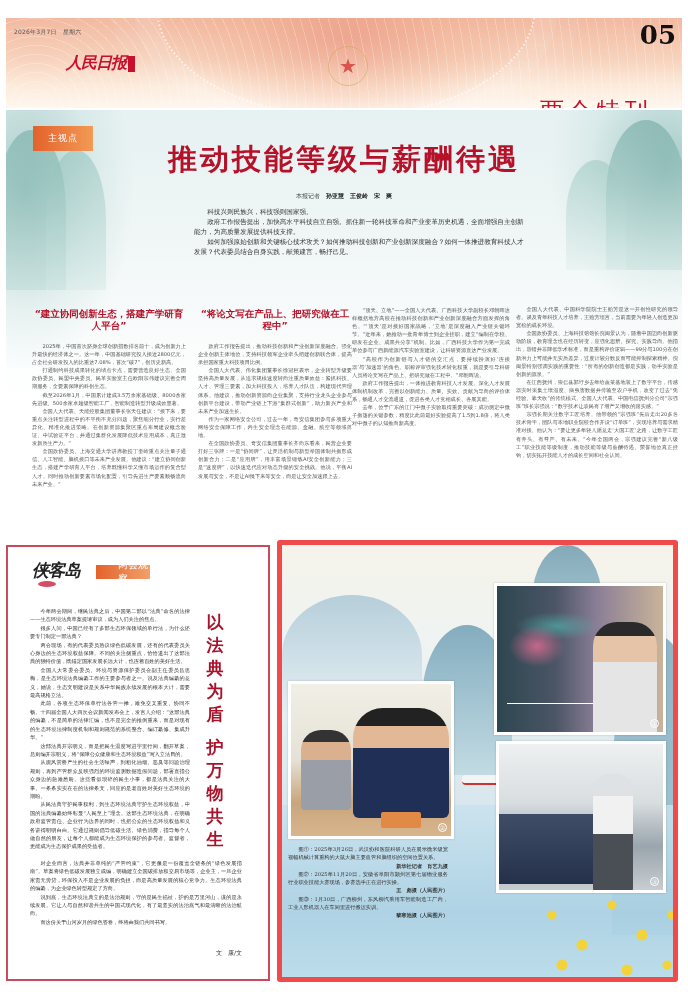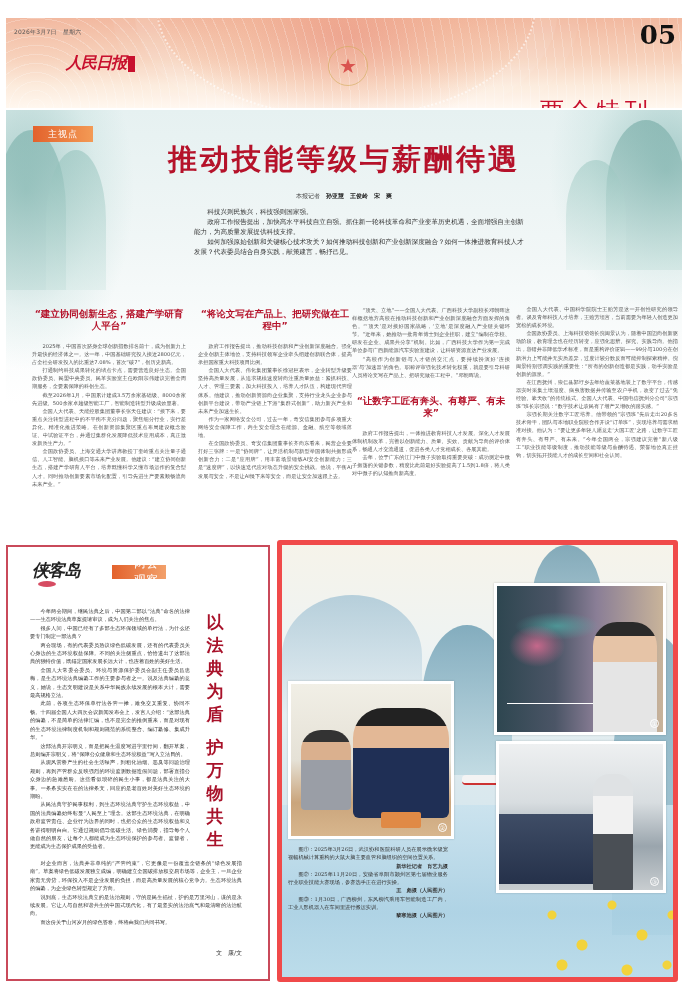--- a/index.html
+++ b/index.html
@@ -62,21 +62,21 @@
       linear-gradient(180deg, #e6f1f1 0%, #f0f6f6 30%, #fafcfc 55%, #ffffff 70%);
     overflow: hidden;
   }
   .mtn { position: absolute; border-radius: 50% 50% 0 0; }
   .m1 { left: -10px; top: 20px; width: 70px; height: 160px; background: linear-gradient(180deg,#6fa9a2,#bcdad6); opacity: .55; }
   .m2 { left: 40px; top: 40px; width: 60px; height: 140px; background: linear-gradient(180deg,#8bbdb6,#d5e9e6); opacity: .5; }
   .m3 { left: 600px; top: 10px; width: 80px; height: 150px; background: linear-gradient(180deg,#6aa39d,#c5e0dc); opacity: .55; }
   .m4 { left: 560px; top: 50px; width: 60px; height: 110px; background: linear-gradient(180deg,#94c3bc,#e0efed); opacity: .5; }
 
   .tag {
-    position: absolute; left: 27px; top: 16px; width: 60px; height: 16px;
+    position: absolute; left: 27px; top: 16px; width: 60px; height: 25px;
     background: linear-gradient(90deg, #e3622c, #f39a55);
     color: #fff; font-size: 9px; font-family: "DejaVu Sans", sans-serif;
     display: flex; align-items: center; justify-content: center; letter-spacing: 1px;
   }
   .headline {
     position: absolute; left: 0; right: 0; top: 30px; text-align: center;
     font-size: 29px; font-weight: bold; color: #b5122a; letter-spacing: 3px;
     font-family: "DejaVu Sans", sans-serif;
   }
   .byline {
@@ -111,23 +111,23 @@
     border: 2px solid #c94a5a; background: #fff;
   }
   .commentary .brand {
     position: absolute; left: 24px; top: 12px; font-size: 17px; font-weight: bold; color: #222;
     font-family: "DejaVu Serif", serif; font-style: italic; letter-spacing: -1px;
   }
   .commentary .brand-seal {
     position: absolute; left: 30px; top: 34px; width: 18px; height: 6px; border-radius: 50%; background: #c8102e; opacity: .75;
   }
   .commentary .obs-tag {
-    position: absolute; left: 104px; top: 18px; width: 54px; height: 14px;
+    position: absolute; left: 88px; top: 18px; width: 54px; height: 14px;
     background: linear-gradient(90deg, #e3622c, #f2a06a); color: #fff;
-    font-size: 12px; display: flex; align-items: center; justify-content: center;
+    font-size: 10px; display: flex; align-items: center; justify-content: center;
     font-family: "DejaVu Sans", sans-serif;
     padding-left: 22px;
   }
   .commentary .vtitle {
     position: absolute; left: 196px; top: 64px; width: 22px;
     font-size: 17px; line-height: 23px; color: #a8122a; font-weight: bold;
     text-align: center; font-family: "DejaVu Serif", serif;
   }
   .commentary .vtitle .gap { height: 10px; }
   .commentary .body {
@@ -251,21 +251,20 @@
     <p>2025年，中国首次跻身全球创新指数排名前十，成为创新力上升最快的经济体之一。这一年，中国基础研究投入接近2800亿元，占全社会研发投入的比重达7.08%，首次“破7”，创历史新高。</p>
     <p>打通制约科技成果转化的堵点卡点，需要营造良好生态。全国政协委员、民盟中央委员、民革实验室主任欧阳宗伟建议完善全周期服务，全要素保障的科创生态。</p>
     <p>截至2026年1月，中国累计建成3.5万余家基础级、8000余家先进级、500余家卓越级智能工厂，智能制造转型升级成效显著。</p>
     <p>全国人大代表、天能控股集团董事长张天任建议：“接下来，要重点关注转型进程中的不平衡不充分问题，聚焦细分行业，实行差异化、精准化推进策略。在创新资源集聚区重点布局建设概念验证、中试验证平台，并通过集群化发展降低技术应用成本，真正激发新质生产力。”</p>
     <p>全国政协委员、上海交通大学讲席教授丁奎岭重点关注量子通信、人工智能、脑机接口等未来产业发展。他建议：“建立协同创新生态，搭建产学研育人平台，培养既懂科学又懂市场运作的复合型人才。同时推动创新要素市场化配置，引导先进生产要素顺畅流向未来产业。”</p>
   </div>
 
   <div class="col c3">
     <p>“顶天、立地”——全国人大代表、广西科技大学副校长邓朝晖这样概括地方高校在推动科技创新和产业创新深度融合方面发挥的角色。“‘顶天’是对接好国家战略，‘立地’是深度融入产业链关键环节。”近年来，她推动一批青年博士到企业挂职，建立“编制在学校、研发在企业、成果共分享”机制。比如，广西科技大学作为第一完成单位参与广西新能源汽车实验室建设，让科研资源直达产业发展。</p>
     <p>“高校作为创新链与人才链的交汇点，要持续扮演好‘连接器’与‘加速器’的角色。职称评审强化技术转化权重，就是要引导科研人员将论文写在产品上、把研究做在工程中。”邓朝晖说。</p>
-    <h3>“让数字工匠有奔头、有尊严、有未来”</h3>
     <p>政府工作报告提出，一体推进教育科技人才发展。深化人才发展体制机制改革，完善以创新能力、质量、实效、贡献为导向的评价体系，畅通人才交流通道，促进各类人才竞相成长、各展其能。</p>
     <p>去年，位于广东的江门中微子实验取得重要突破：成功测定中微子振荡的关键参数，精度比此前最好实验提高了1.5到1.8倍，将人类对中微子的认知推向新高度。</p>
   </div>
 
   <div class="col c4">
     <p>全国人大代表、中国科学院院士王贻芳是这一开创性研究的领导者。谈及青年科技人才培养，王贻芳坦言，当前需要为年轻人创造更加宽松的成长环境。</p>
     <p>全国政协委员、上海科技馆馆长倪闽景认为，随着中国迈向创新驱动阶段，教育理念也在经历转变，应强化思辨、探究、实践导向。他指出，容错并非降低学术标准，而是重构评价逻辑——99分与100分在创新潜力上可能并无实质差异，过度计较分数反而可能抑制探索精神。倪闽景特别强调实践的重要性：“所有的创新创造都是实践，动手实验是创新的源泉。”</p>
     <p>在江西抚州，崇仁县郭圩乡去年给蔬菜基地装上了数字平台，传感器实时采集土壤湿度、病虫害数据并传输至农户手机，改变了过去“凭经验、靠天收”的传统模式。全国人大代表、中国电信抚州分公司“宗强班”班长宗强说：“数字技术让农民有了增产又增收的踏实感。”</p>
     <p>宗强长期关注数字工匠培养。他带领的“宗强班”先后走出20多名技术骨干，团队与本地职业院校合作开设“订单班”，实现培养与需求精准对接。他认为：“要让更多年轻人愿意走‘大国工匠’之路，让数字工匠有奔头、有尊严、有未来。”今年全国两会，宗强建议完善“新八级工”职业技能等级制度，推动技能等级与薪酬待遇、荣誉地位真正挂钩，切实拓开技能人才的成长空间和社会认同。</p>
   </div>

